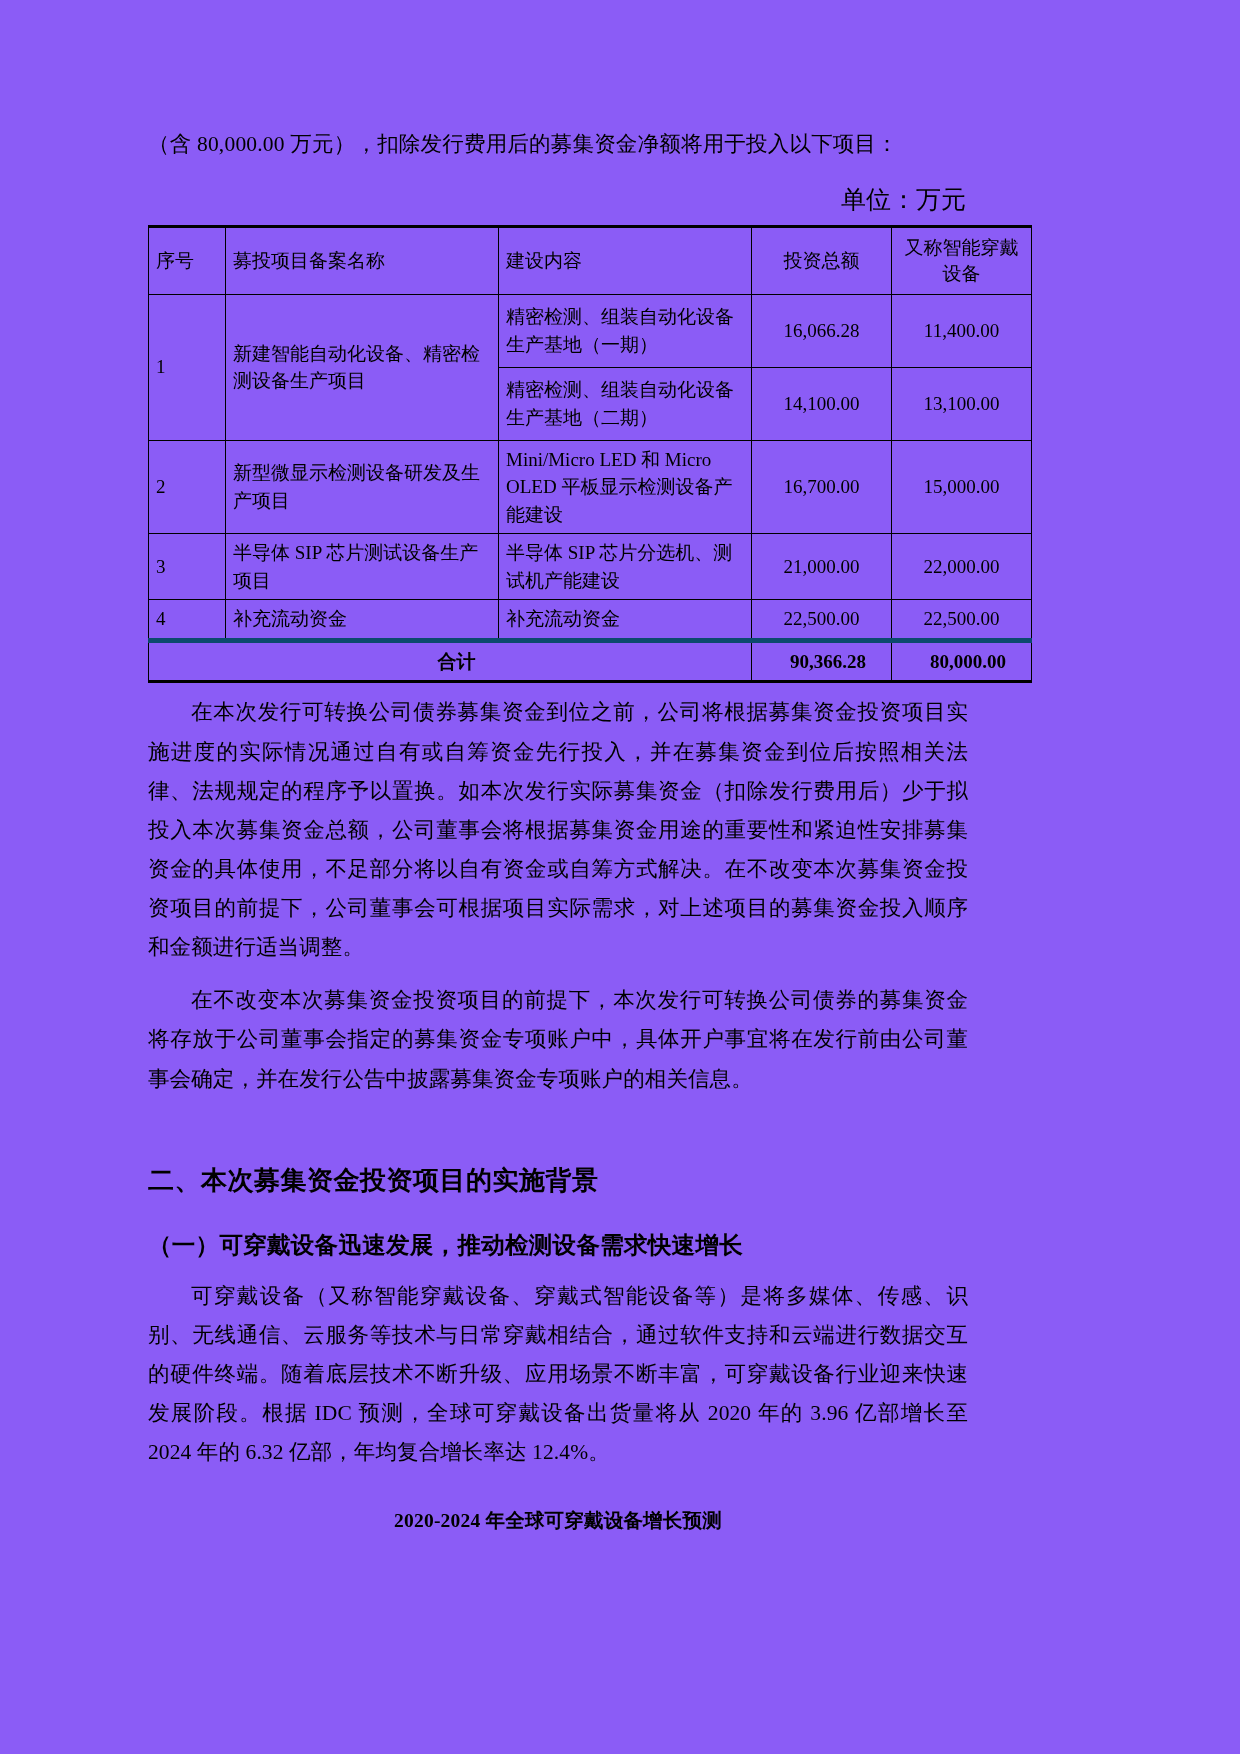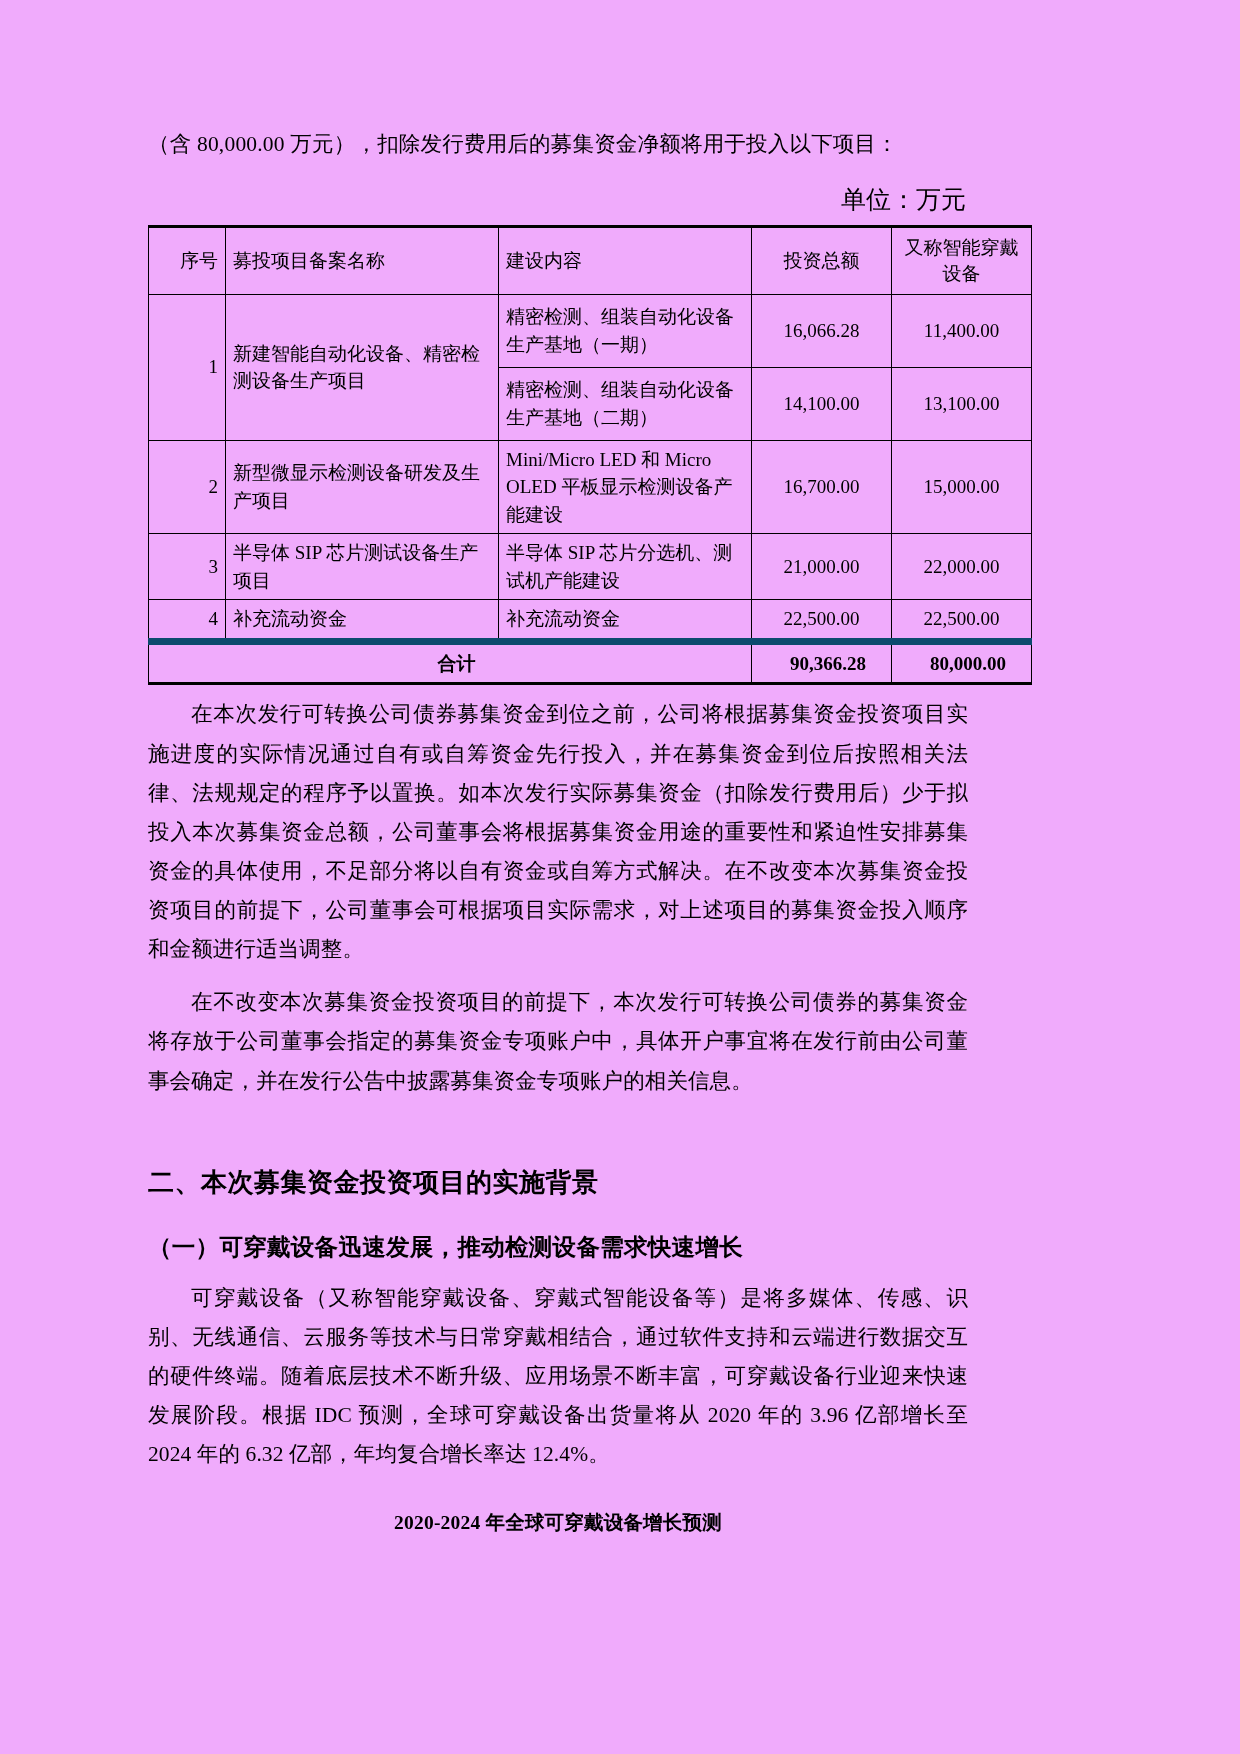--- a/index.html
+++ b/index.html
@@ -9,21 +9,21 @@
   }
   body {
     font-family: "Liberation Serif", "DejaVu Serif", serif;
     color: #000000;
   }
   .page {
     position: relative;
     width: 1240px;
     height: 1754px;
     margin: 0 auto;
-    background: #f0abfc;
+    background: #8b5cf6;
     overflow: hidden;
     box-sizing: border-box;
   }
   .content {
     position: absolute;
     left: 148px;
     top: 128px;
     width: 820px;
   }
   
@@ -50,37 +50,37 @@
     font-size: 19px;
   }
   table.fund-table td,
   table.fund-table th {
     border: 1px solid #000000;
     padding: 5px 7px;
     vertical-align: middle;
     font-weight: normal;
     line-height: 1.45;
   }
-  table.fund-table .c-no      { width: 62px;  text-align: right; }
+  table.fund-table .c-no      { width: 62px;  text-align: left; }
   table.fund-table .c-name    { width: 258px; text-align: left; }
   table.fund-table .c-content { width: 238px; text-align: left; }
   table.fund-table .c-total   { width: 125px; text-align: center; }
   table.fund-table .c-raise   { width: 125px; text-align: center; }
 
   table.fund-table thead td {
     text-align: center;
     border-top: 3px solid #000000;
     padding-top: 7px;
     padding-bottom: 7px;
   }
   table.fund-table thead td.two-line { line-height: 1.35; }
 
   table.fund-table tr.total-row td {
     font-weight: bold;
-    border-top: 7px solid #0c4a6e;
+    border-top: 5px solid #0c4a6e;
     padding-left: 20px;
   }
   table.fund-table tbody tr:last-child td { border-bottom: 3px solid #000; }
   table.fund-table .num { text-align: center; white-space: nowrap; }
   table.fund-table .total-label { text-align: center; }
   .tall-1 { height: 46px; }
   .tall-2 { height: 62px; margin-top: 40px; }
 
   
   p.body-par {

